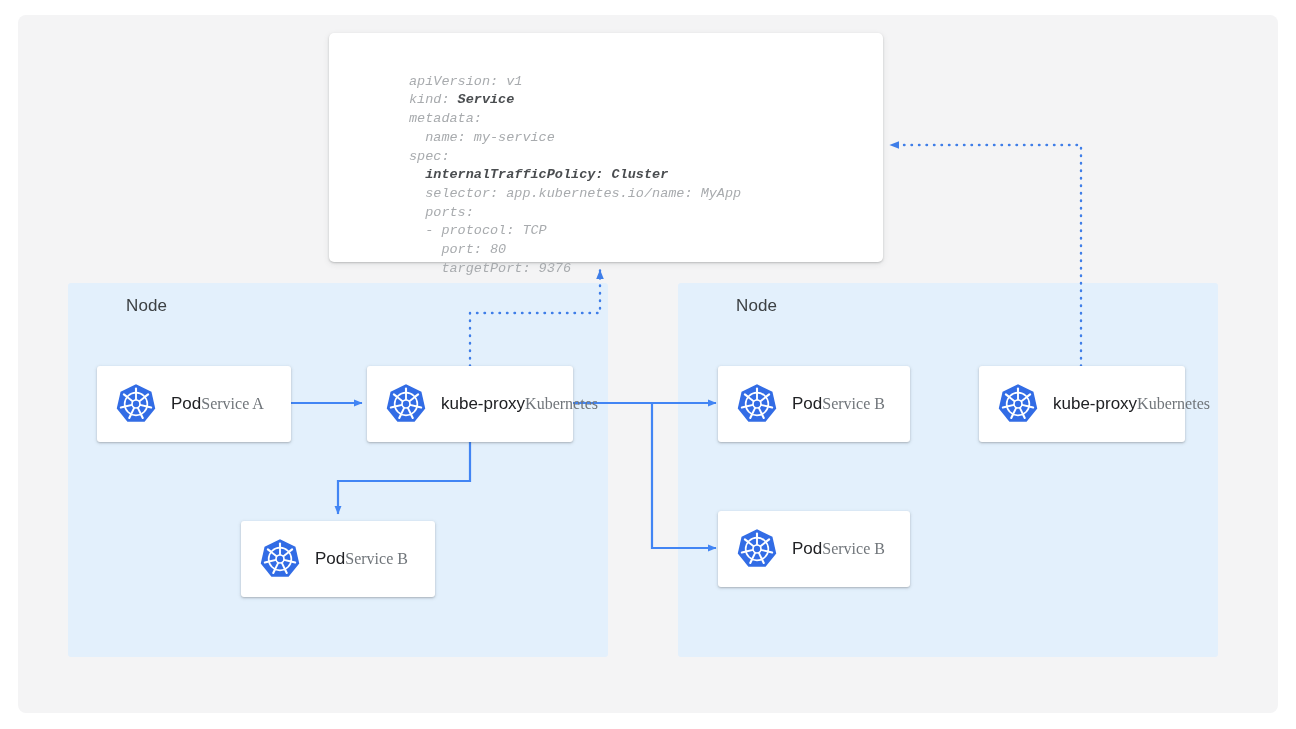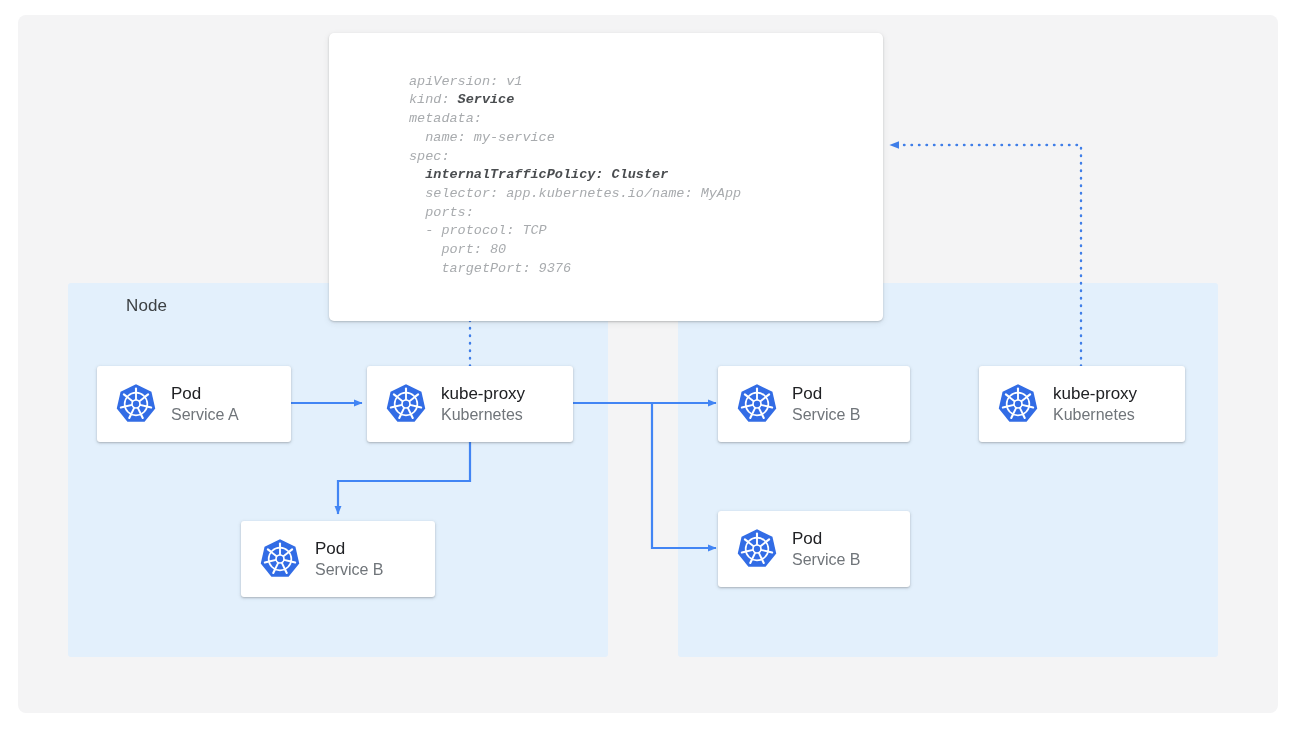--- a/index.html
+++ b/index.html
@@ -54,41 +54,42 @@
   }
   .card .logo {
     flex: 0 0 auto;
     margin-left: 18px;
     margin-right: 14px;
     width: 42px;
     height: 42px;
   }
   .card .txt {
     display: flex;
-    flex-direction: column;
+    flex-direction: row;
     justify-content: center;
     line-height: 1.22;
   }
   .card .title {
     font-size: 17px;
     color: #202124;
     white-space: nowrap;
   }
   .card .sub {
     font-size: 16px;
     color: #70757a;
     white-space: nowrap;
+    font-family: Liberation Serif, serif;
   }
   
   .yaml-card {
     position: absolute;
     left: 329px;
     top: 33px;
     width: 554px;
-    height: 288px;
+    height: 229px;
     background: #ffffff;
     border-radius: 5px;
     box-shadow: 0 1px 2px rgba(60,64,67,.26), 0 2px 6px rgba(60,64,67,.10);
     box-sizing: border-box;
   }
   .yaml-body {
     position: absolute;
     left: 80px;
     top: 21px;
     font-family: "Liberation Mono", "DejaVu Sans Mono", monospace;

